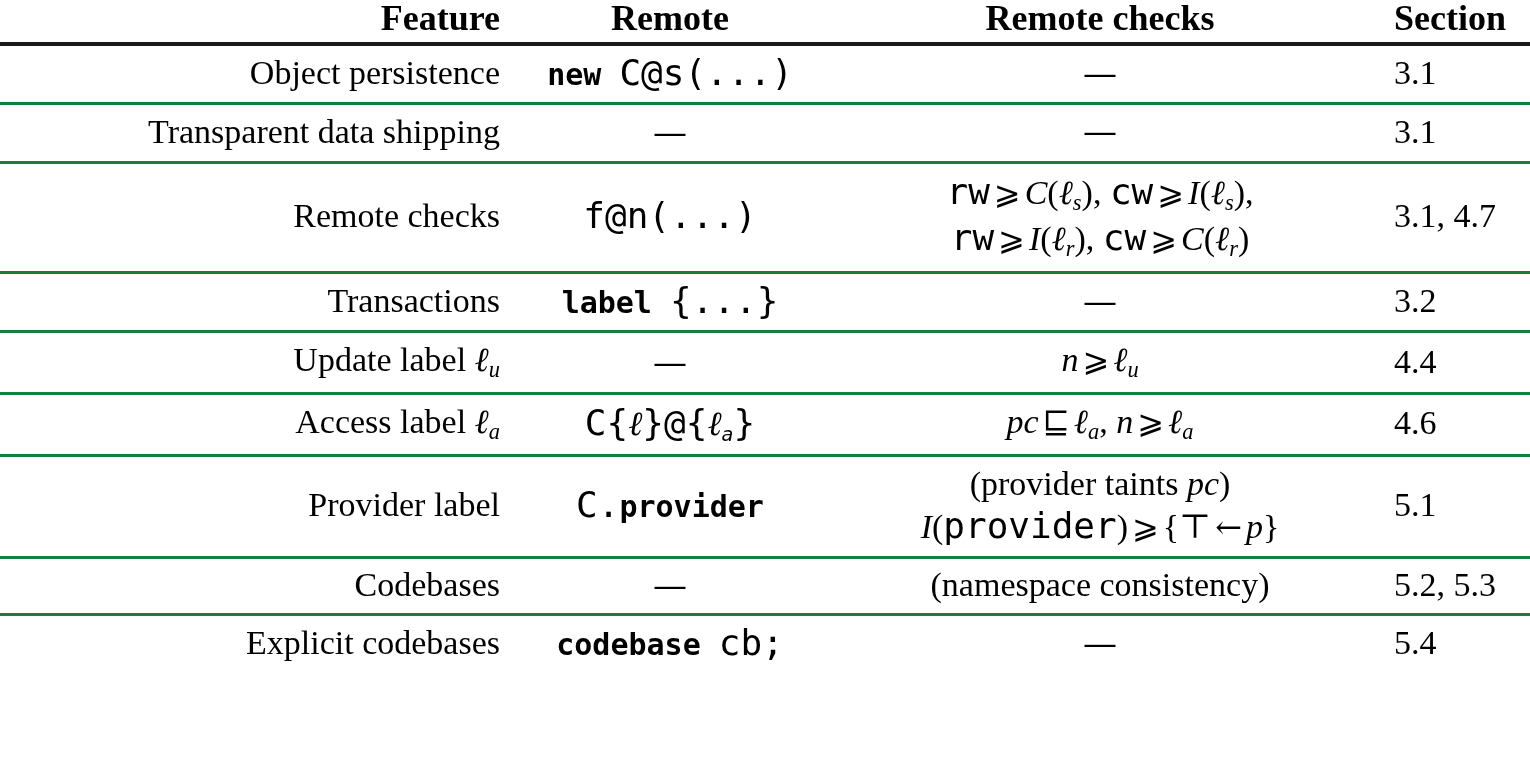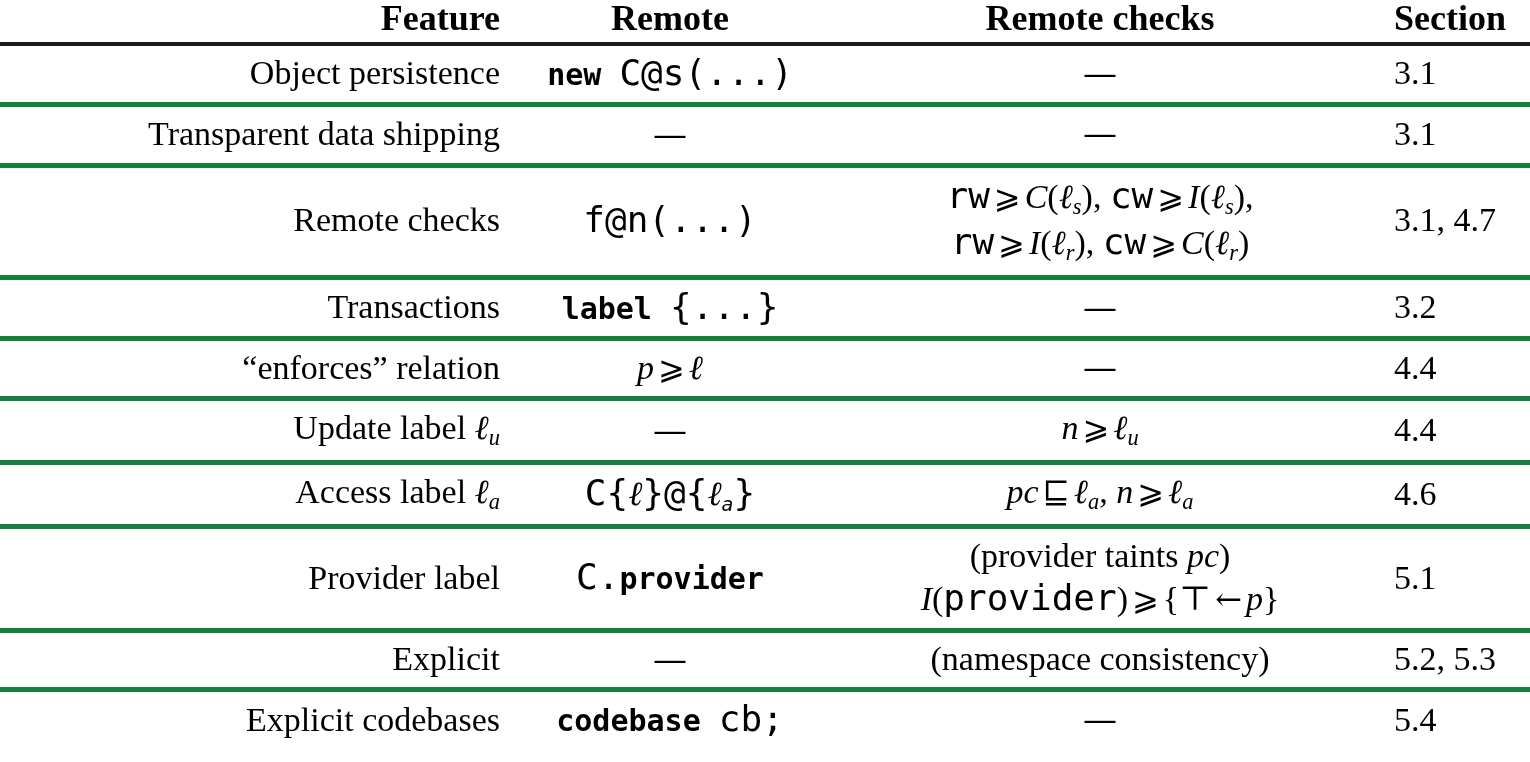--- a/index.html
+++ b/index.html
@@ -40,21 +40,21 @@
     border: none;
   }
   thead th.h-feature  { text-align: right;  padding-right: 0px; }
   thead th.h-syntax   { text-align: center; }
   thead th.h-checks   { text-align: center; }
   thead th.h-section  { text-align: left; padding-left: 34px; }
 
   thead tr.head-row { border-bottom: 4px solid #1a1a1a; }
 
   tbody tr {
-    border-top: 5px solid #15803d;
+    border-top: 3px solid #15803d;
   }
   tbody tr:first-child { border-top: none; }
 
   tbody td {
     font-size: 34px;
     line-height: 1.18;
     padding: 6px 0 8px 0;
     vertical-align: middle;
   }
 
@@ -131,26 +131,20 @@
       </tr>
 
       <tr>
         <td class="cell-feature">Transactions</td>
         <td class="cell-syntax"><span class="mono-b">label</span> <span class="mono">{...}</span></td>
         <td class="cell-checks"><span class="dash">—</span></td>
         <td class="cell-section">3.2</td>
       </tr>
 
 
-      <tr>
-        <td class="cell-feature">“enforces” relation</td>
-        <td class="cell-syntax"><span class="math">p</span><span class="op">⩾</span><span class="ell">ℓ</span></td>
-        <td class="cell-checks"><span class="dash">—</span></td>
-        <td class="cell-section">4.4</td>
-      </tr>
 
       <tr>
         <td class="cell-feature">Update label <span class="ell">ℓ</span><span class="sub">u</span></td>
         <td class="cell-syntax"><span class="dash">—</span></td>
         <td class="cell-checks"><span class="math">n</span><span class="op">⩾</span><span class="ell">ℓ</span><span class="sub">u</span></td>
         <td class="cell-section">4.4</td>
       </tr>
 
       <tr>
         <td class="cell-feature">Access label <span class="ell">ℓ</span><span class="sub">a</span></td>
@@ -163,21 +157,21 @@
         <td class="cell-feature">Provider label</td>
         <td class="cell-syntax"><span class="mono">C.</span><span class="mono-b">provider</span></td>
         <td class="cell-checks">
           <span class="two-line nowrap"><span class="mathup">(provider taints </span><span class="math">pc</span><span class="mathup">)</span></span>
           <span class="two-line nowrap"><span class="math">I</span><span class="mathup">(</span><span class="mono">provider</span><span class="mathup">)</span><span class="op">⩾</span><span class="mathup">{</span><span class="mathup">⊤</span><span class="op">←</span><span class="math">p</span><span class="mathup">}</span></span>
         </td>
         <td class="cell-section">5.1</td>
       </tr>
 
       <tr>
-        <td class="cell-feature">Explicit</td>
+        <td class="cell-feature">Codebases</td>
         <td class="cell-syntax"><span class="dash">—</span></td>
         <td class="cell-checks"><span class="mathup nowrap">(namespace consistency)</span></td>
         <td class="cell-section">5.2, 5.3</td>
       </tr>
 
       <tr>
         <td class="cell-feature">Explicit codebases</td>
         <td class="cell-syntax"><span class="mono-b">codebase</span> <span class="mono">cb;</span></td>
         <td class="cell-checks"><span class="dash">—</span></td>
         <td class="cell-section">5.4</td>

